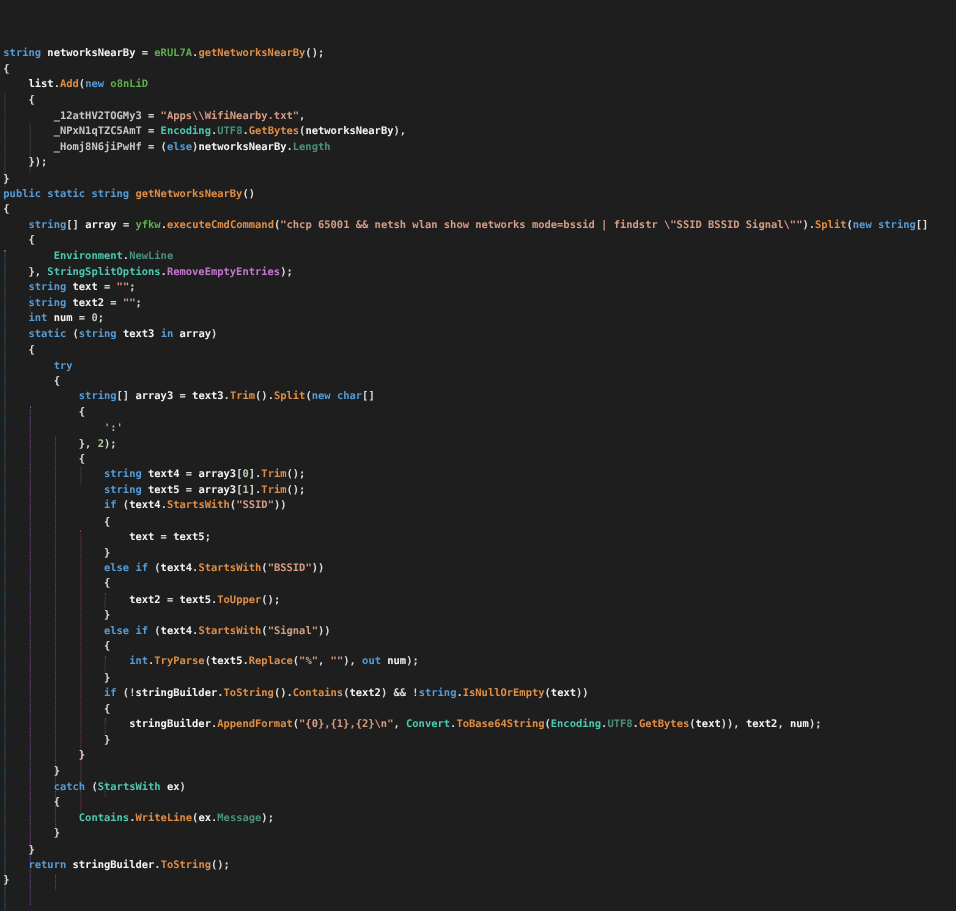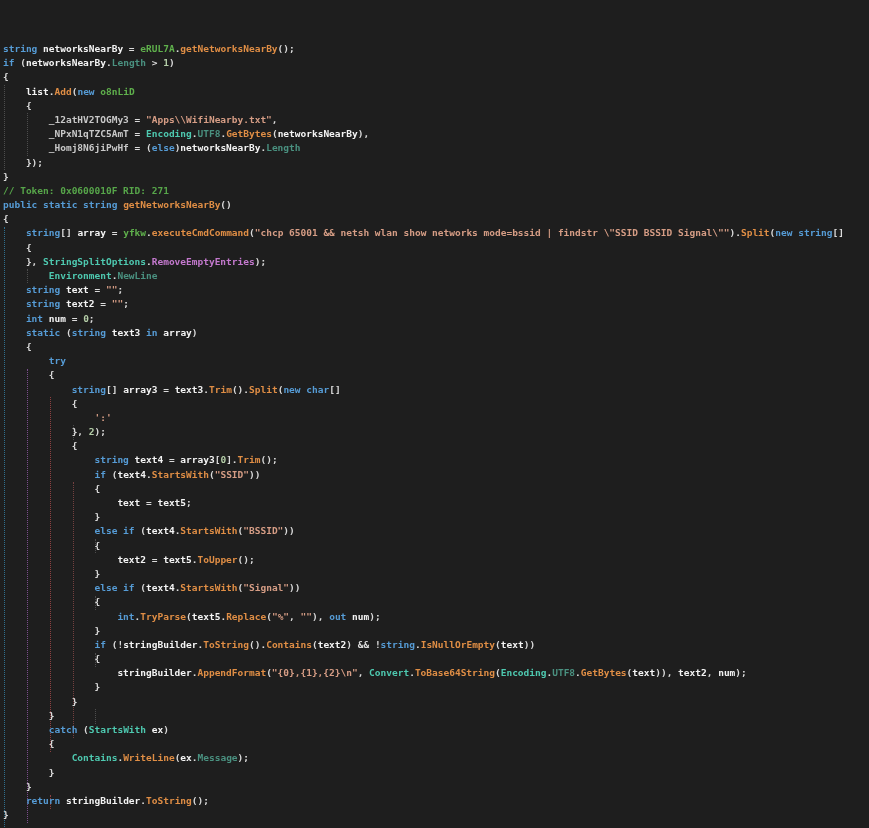--- a/index.html
+++ b/index.html
@@ -81,49 +81,48 @@
       <div class="indent-guide ig-gray" style="left: 72.604px; top: 385.4px; height: 14.2px;"></div>
       <div class="indent-guide ig-darkred" style="left: 72.604px; top: 442.2px; height: 255.6px;"></div>
       <div class="indent-guide ig-gray" style="left: 95.472px; top: 499px; height: 14.2px;"></div>
       <div class="indent-guide ig-gray" style="left: 95.472px; top: 555.8px; height: 14.2px;"></div>
       <div class="indent-guide ig-gray" style="left: 95.472px; top: 612.6px; height: 14.2px;"></div>
       <div class="indent-guide ig-gray" style="left: 95.472px; top: 669.4px; height: 14.2px;"></div>
       <div class="indent-guide ig-red" style="left: 49.736px; top: 754.6px; height: 14.2px;"></div>
     </div>
   <div id="code-lines">
       <div class="code-line"><span class="tk-kw">string</span><span class="tk-pln"> networksNearBy </span><span class="tk-pun">= </span><span class="tk-gt">eRUL7A</span><span class="tk-pun">.</span><span class="tk-m">getNetworksNearBy</span><span class="tk-pun">();</span></div>
-      <div class="code-line"><span class="tk-kw">if</span><span class="tk-pun"> (</span><span class="tk-pln">networksNearBy</span><span class="tk-pun">.</span><span class="tk-pr">Length</span><span class="tk-pun"> &gt; </span><span class="tk-n">1</span><span class="tk-pun">)</span></div>
       <div class="code-line"><span class="tk-pun">{</span></div>
       <div class="code-line"><span class="tk-pln">    list</span><span class="tk-pun">.</span><span class="tk-m">Add</span><span class="tk-pun">(</span><span class="tk-kw">new</span><span class="tk-pln"> </span><span class="tk-gt">o8nLiD</span></div>
       <div class="code-line"><span class="tk-pun">    {</span></div>
       <div class="code-line"><span class="tk-pln">        </span><span class="tk-fld">_12atHV2TOGMy3</span><span class="tk-pun"> = </span><span class="tk-s">"Apps\\WifiNearby.txt"</span><span class="tk-pun">,</span></div>
       <div class="code-line"><span class="tk-pln">        </span><span class="tk-fld">_NPxN1qTZC5AmT</span><span class="tk-pun"> = </span><span class="tk-ty">Encoding</span><span class="tk-pun">.</span><span class="tk-pr">UTF8</span><span class="tk-pun">.</span><span class="tk-m">GetBytes</span><span class="tk-pun">(</span><span class="tk-pln">networksNearBy</span><span class="tk-pun">),</span></div>
       <div class="code-line"><span class="tk-pln">        </span><span class="tk-fld">_Homj8N6jiPwHf</span><span class="tk-pun"> = (</span><span class="tk-kw">else</span><span class="tk-pun">)</span><span class="tk-pln">networksNearBy</span><span class="tk-pun">.</span><span class="tk-pr">Length</span></div>
       <div class="code-line"><span class="tk-pun">    });</span></div>
       <div class="code-line"><span class="tk-pun">}</span></div>
-      <div class="code-line"><span class="tk-c">// Token: 0x0600010F RID: 271</span></div>
       <div class="code-line"><span class="tk-kw">public static string</span><span class="tk-pln"> </span><span class="tk-m">getNetworksNearBy</span><span class="tk-pun">()</span></div>
       <div class="code-line"><span class="tk-pun">{</span></div>
       <div class="code-line"><span class="tk-pln">    </span><span class="tk-kw">string</span><span class="tk-pun">[] </span><span class="tk-pln">array</span><span class="tk-pun"> = </span><span class="tk-gt">yfkw</span><span class="tk-pun">.</span><span class="tk-m">executeCmdCommand</span><span class="tk-pun">(</span><span class="tk-s">"chcp 65001 &amp;&amp; netsh wlan show networks mode=bssid | findstr \"SSID BSSID Signal\""</span><span class="tk-pun">).</span><span class="tk-m">Split</span><span class="tk-pun">(</span><span class="tk-kw">new</span><span class="tk-pln"> </span><span class="tk-kw">string</span><span class="tk-pun">[]</span></div>
       <div class="code-line"><span class="tk-pun">    {</span></div>
+      <div class="code-line"><span class="tk-pln">        </span><span class="tk-ty">Environment</span><span class="tk-pun">.</span><span class="tk-pr">NewLine</span></div>
       <div class="code-line"><span class="tk-pun">    }, </span><span class="tk-ty">StringSplitOptions</span><span class="tk-pun">.</span><span class="tk-en">RemoveEmptyEntries</span><span class="tk-pun">);</span></div>
-      <div class="code-line"><span class="tk-pln">        </span><span class="tk-ty">Environment</span><span class="tk-pun">.</span><span class="tk-pr">NewLine</span></div>
       <div class="code-line"><span class="tk-pln">    </span><span class="tk-kw">string</span><span class="tk-pln"> text </span><span class="tk-pun">= </span><span class="tk-s">""</span><span class="tk-pun">;</span></div>
       <div class="code-line"><span class="tk-pln">    </span><span class="tk-kw">string</span><span class="tk-pln"> text2 </span><span class="tk-pun">= </span><span class="tk-s">""</span><span class="tk-pun">;</span></div>
       <div class="code-line"><span class="tk-pln">    </span><span class="tk-kw">int</span><span class="tk-pln"> num </span><span class="tk-pun">= </span><span class="tk-n">0</span><span class="tk-pun">;</span></div>
       <div class="code-line"><span class="tk-pln">    </span><span class="tk-kw">static</span><span class="tk-pun"> (</span><span class="tk-kw">string</span><span class="tk-pln"> text3 </span><span class="tk-kw">in</span><span class="tk-pln"> array</span><span class="tk-pun">)</span></div>
       <div class="code-line"><span class="tk-pun">    {</span></div>
       <div class="code-line"><span class="tk-pln">        </span><span class="tk-kw">try</span></div>
       <div class="code-line"><span class="tk-pun">        {</span></div>
       <div class="code-line"><span class="tk-pln">            </span><span class="tk-kw">string</span><span class="tk-pun">[] </span><span class="tk-pln">array3</span><span class="tk-pun"> = </span><span class="tk-pln">text3</span><span class="tk-pun">.</span><span class="tk-m">Trim</span><span class="tk-pun">().</span><span class="tk-m">Split</span><span class="tk-pun">(</span><span class="tk-kw">new</span><span class="tk-pln"> </span><span class="tk-kw">char</span><span class="tk-pun">[]</span></div>
       <div class="code-line"><span class="tk-pun">            {</span></div>
       <div class="code-line"><span class="tk-pln">                </span><span class="tk-s">':'</span></div>
       <div class="code-line"><span class="tk-pun">            }, </span><span class="tk-n">2</span><span class="tk-pun">);</span></div>
       <div class="code-line"><span class="tk-pun">            {</span></div>
       <div class="code-line"><span class="tk-pln">                </span><span class="tk-kw">string</span><span class="tk-pln"> text4 </span><span class="tk-pun">= </span><span class="tk-pln">array3</span><span class="tk-pun">[</span><span class="tk-n">0</span><span class="tk-pun">].</span><span class="tk-m">Trim</span><span class="tk-pun">();</span></div>
+      <div class="code-line"><span class="tk-pln">                </span><span class="tk-kw">string</span><span class="tk-pln"> text5 </span><span class="tk-pun">= </span><span class="tk-pln">array3</span><span class="tk-pun">[</span><span class="tk-n">1</span><span class="tk-pun">].</span><span class="tk-m">Trim</span><span class="tk-pun">();</span></div>
       <div class="code-line"><span class="tk-pln">                </span><span class="tk-kw">if</span><span class="tk-pun"> (</span><span class="tk-pln">text4</span><span class="tk-pun">.</span><span class="tk-m">StartsWith</span><span class="tk-pun">(</span><span class="tk-s">"SSID"</span><span class="tk-pun">))</span></div>
       <div class="code-line"><span class="tk-pun">                {</span></div>
       <div class="code-line"><span class="tk-pln">                    text </span><span class="tk-pun">= </span><span class="tk-pln">text5</span><span class="tk-pun">;</span></div>
       <div class="code-line"><span class="tk-pun">                }</span></div>
       <div class="code-line"><span class="tk-pln">                </span><span class="tk-kw">else if</span><span class="tk-pun"> (</span><span class="tk-pln">text4</span><span class="tk-pun">.</span><span class="tk-m">StartsWith</span><span class="tk-pun">(</span><span class="tk-s">"BSSID"</span><span class="tk-pun">))</span></div>
       <div class="code-line"><span class="tk-pun">                {</span></div>
       <div class="code-line"><span class="tk-pln">                    text2 </span><span class="tk-pun">= </span><span class="tk-pln">text5</span><span class="tk-pun">.</span><span class="tk-m">ToUpper</span><span class="tk-pun">();</span></div>
       <div class="code-line"><span class="tk-pun">                }</span></div>
       <div class="code-line"><span class="tk-pln">                </span><span class="tk-kw">else if</span><span class="tk-pun"> (</span><span class="tk-pln">text4</span><span class="tk-pun">.</span><span class="tk-m">StartsWith</span><span class="tk-pun">(</span><span class="tk-s">"Signal"</span><span class="tk-pun">))</span></div>
       <div class="code-line"><span class="tk-pun">                {</span></div>

